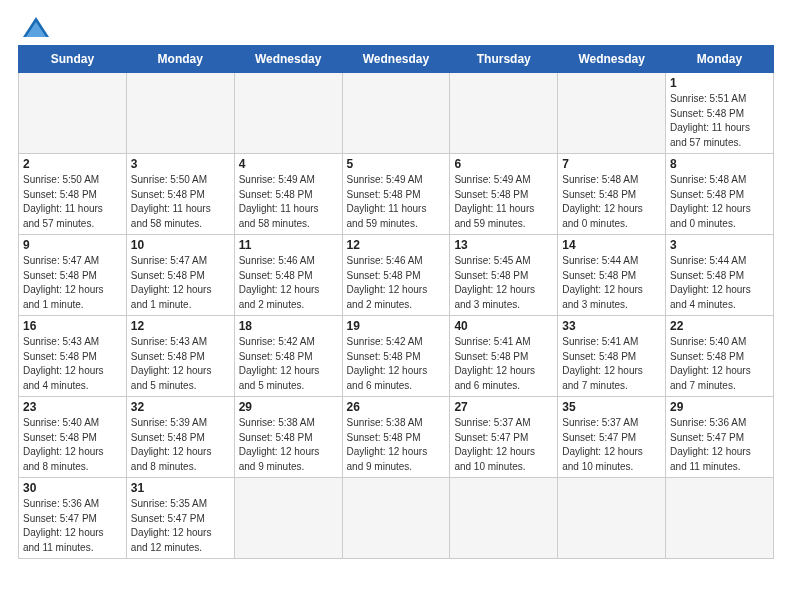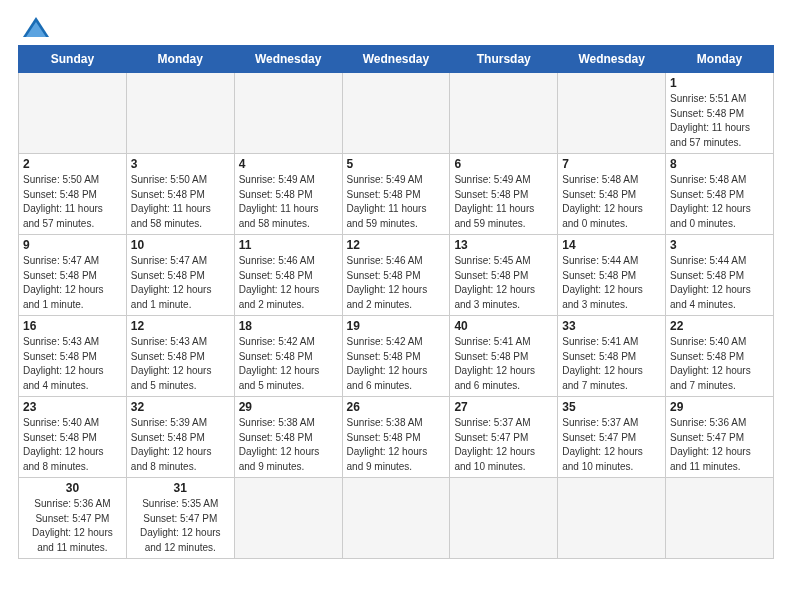--- a/index.html
+++ b/index.html
@@ -91,21 +91,20 @@
       display: block;
       margin-bottom: 2px;
     }
     .day-info {
       font-size: 10px;
       color: #333;
       line-height: 1.45;
     }
     .last-row td {
       height: 68px;
-      text-align: center;
     }
   </style>
 </head>
 <body>
 
 <div class="page">
   <div class="header-row">
     <div class="logo-area">
       <div class="logo-text">
         <span class="logo-general"></span>

